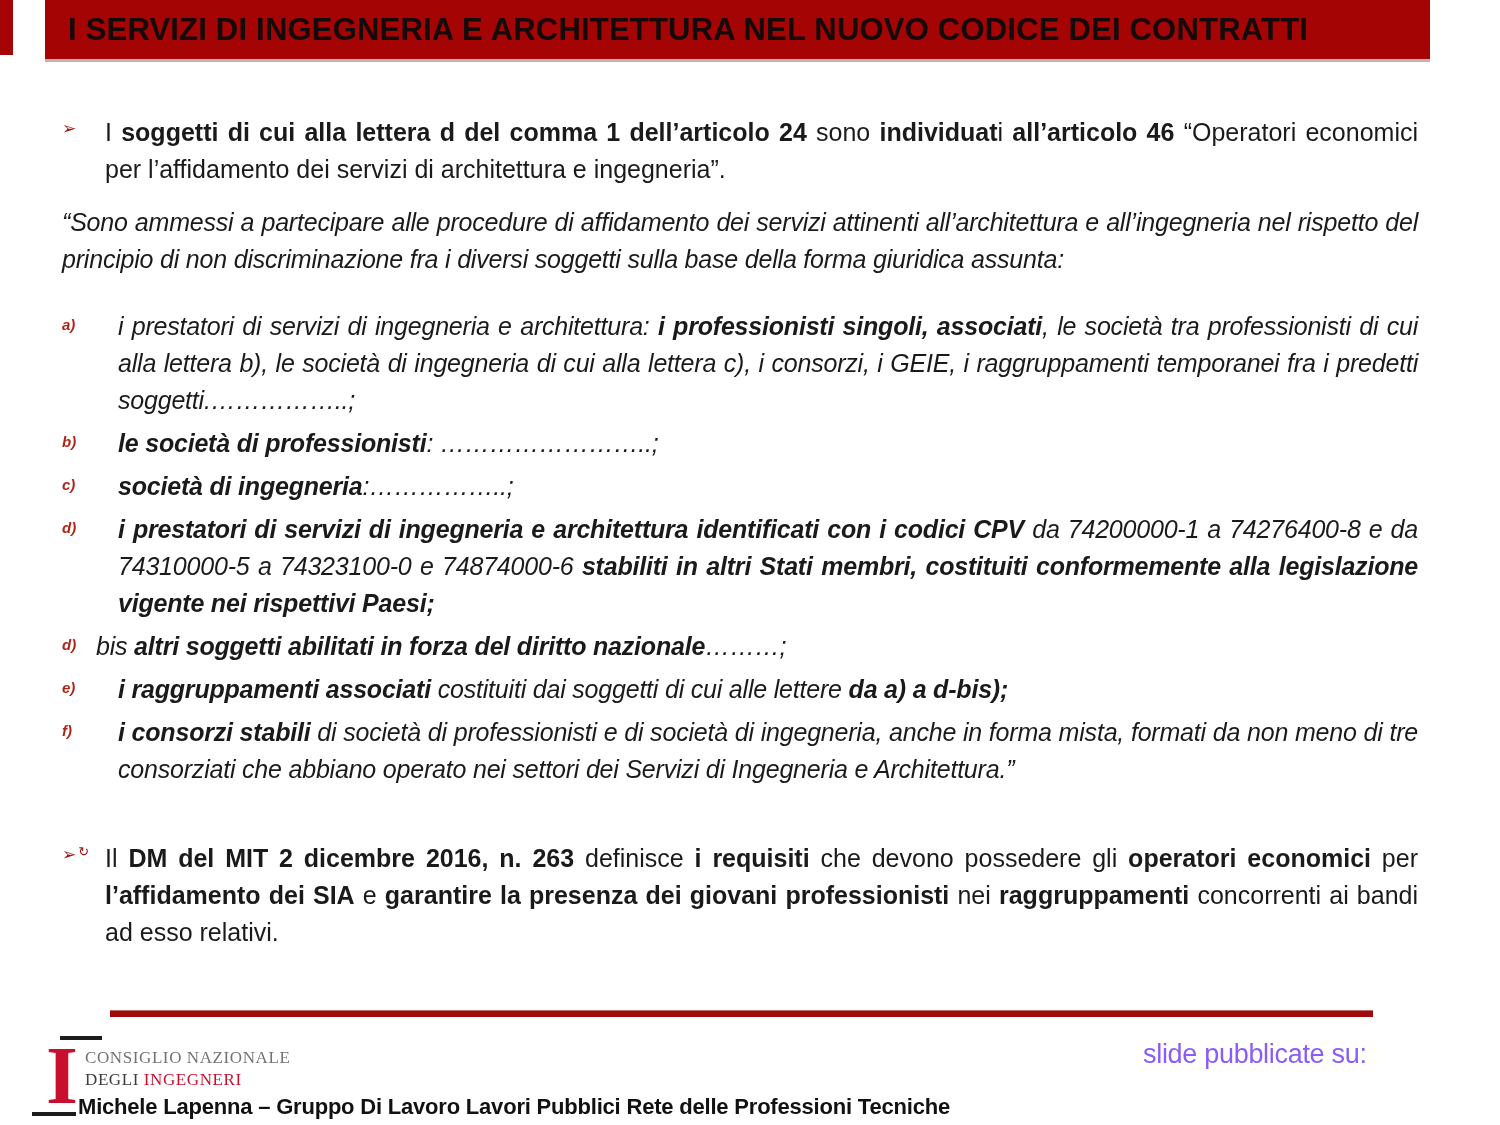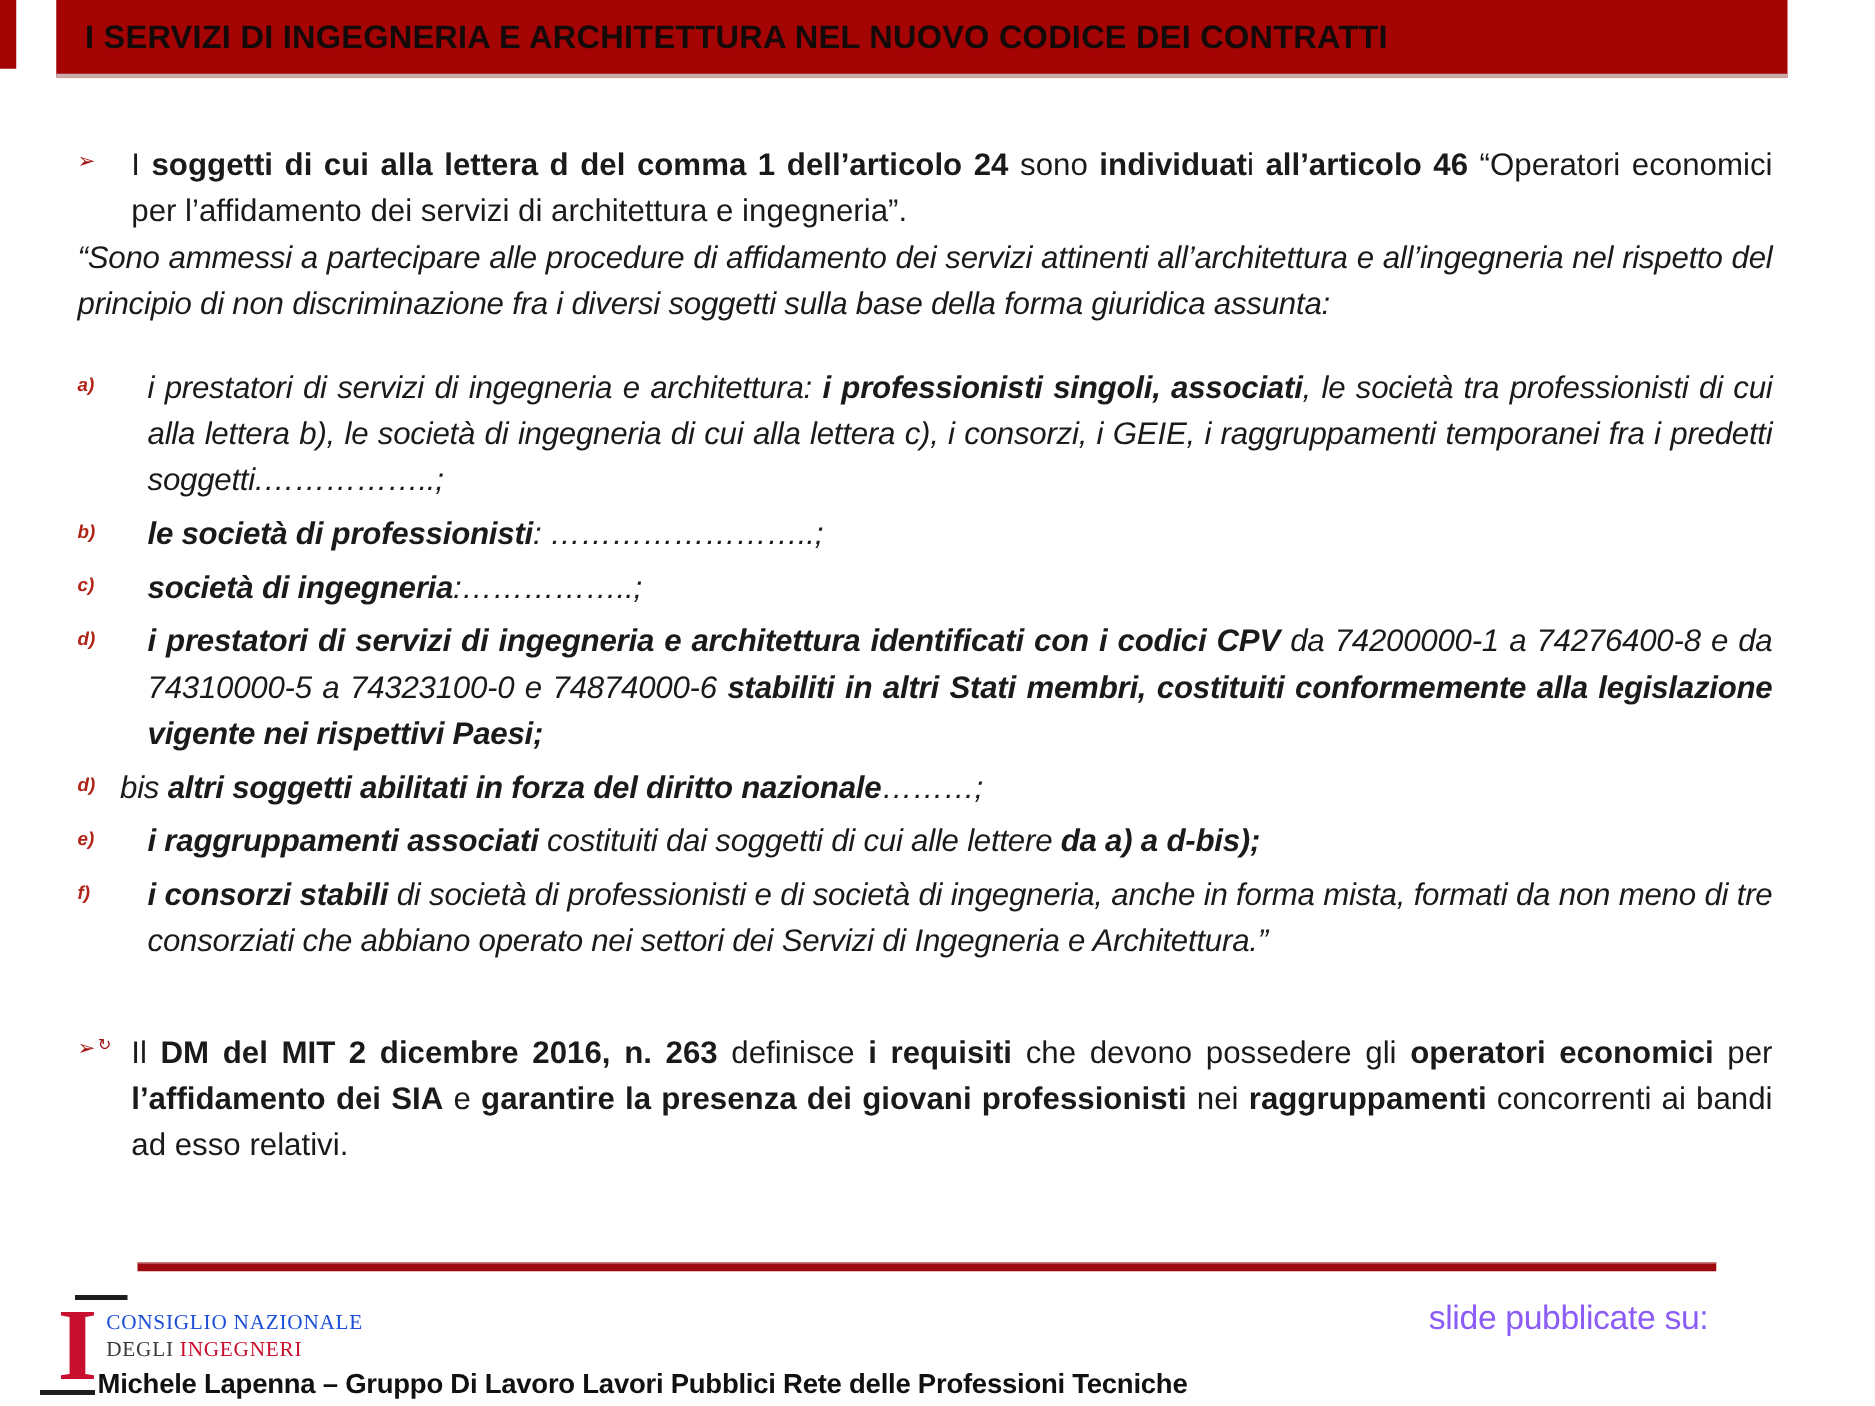--- a/index.html
+++ b/index.html
@@ -14,40 +14,40 @@
   
   .left-strip { position:absolute; left:0; top:0; width:13px; height:55px; background:#A40404; }
 
   
   .title-bar {
     position:absolute; left:45px; top:0; width:1385px; height:62px;
     background:#A40404; border-bottom:3px solid #c9aeae;
     display:flex; align-items:center; padding-left:23px;
   }
   .title-bar h1 {
-    font-size:26px; font-weight:700; color:#140a0a; letter-spacing:0.2px;
+    font-size:31px; font-weight:700; color:#140a0a; letter-spacing:0.2px;
     font-family:"Liberation Sans", sans-serif;
   }
 
   
   .content { position:absolute; left:62px; top:88px; width:1356px; }
 
   .heading-row { display:flex; align-items:flex-start; }
   .sq-bullet {
     width:11px; height:11px; border:2px solid #2b2b2b; display:inline-block;
     margin-top:8px; flex:none;
   }
   .heading-text { font-size:24px; font-weight:700; padding-left:42px; line-height:34px; }
 
   .bullet-row { display:flex; margin-top:26px; }
   .bullet-marker { width:43px; flex:none; font-size:17px; color:#A31515; padding-top:4px; }
   .bullet-body { flex:1; font-size:25px; line-height:37px; }
   .just { text-align:justify; }
 
-  .quote { font-size:25px; line-height:37px; letter-spacing:-0.2px; }
+  .quote { margin-top:16px; font-size:25px; line-height:37px; letter-spacing:-0.2px; }
 
   .list { margin-top:30px; }
   .li { display:flex; margin-bottom:6px; }
   .li-marker { width:56px; flex:none; font-size:15px; font-style:italic; font-weight:700; color:#B02418; padding-top:8px; }
   .li.bis .li-marker { width:34px; }
   .li-body { flex:1; font-size:25px; line-height:37px; letter-spacing:-0.2px; }
 
   .bullet-row.last { margin-top:52px; }
   .marker2 { font-size:13px; color:#A31515; vertical-align:4px; margin-left:2px; }
 
@@ -56,21 +56,21 @@
 
   .logo { position:absolute; left:44px; top:1036px; width:60px; height:82px; }
   .logo-i {
     position:absolute; left:2px; top:2px; font-family:"Liberation Serif", serif;
     font-size:82px; line-height:76px; font-weight:700; color:#C8102E;
   }
   .logo-bar-top { position:absolute; left:16px; top:0; width:42px; height:4px; background:#1d1d1d; }
   .logo-bar-bottom { position:absolute; left:-12px; top:76px; width:44px; height:4px; background:#1d1d1d; }
 
   .cni-text { position:absolute; left:85px; top:1048px; font-family:"Liberation Serif", serif; }
-  .cni-line1 { font-size:17px; letter-spacing:0.6px; color:#1d4ed8; }
+  .cni-line1 { font-size:17px; letter-spacing:0.6px; color:#737373; }
   .cni-line2 { font-size:17px; letter-spacing:0.6px; color:#3c3c3e; margin-top:2px; }
   .cni-red { color:#C8102E; }
 
   .credit { position:absolute; left:78px; top:1094px; font-size:22px; font-weight:700; color:#111; letter-spacing:-0.2px; }
 
   .pub { position:absolute; left:1143px; top:1038px; font-size:27px; line-height:33px; font-weight:400; color:#8b5cf6; letter-spacing:-0.3px; }
 </style>
 </head>
 <body>
 

